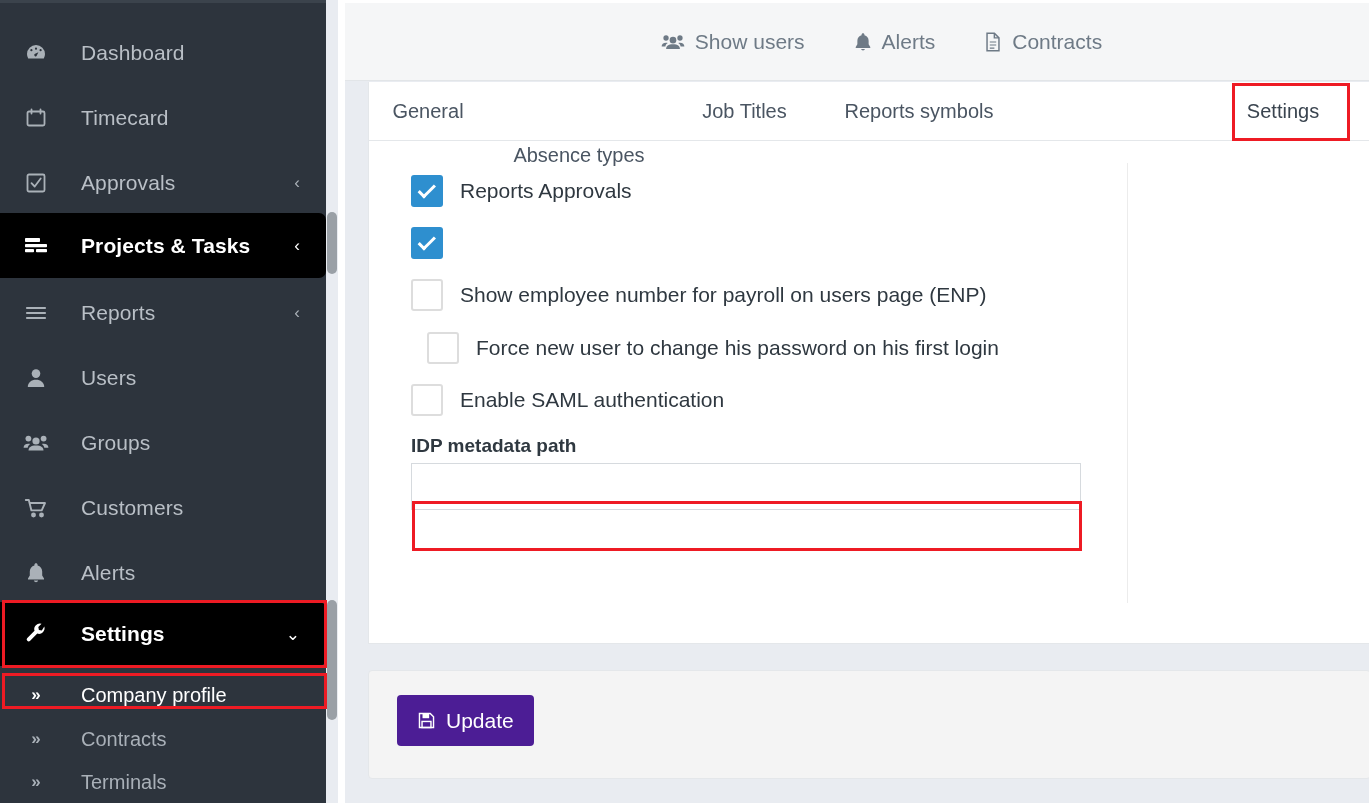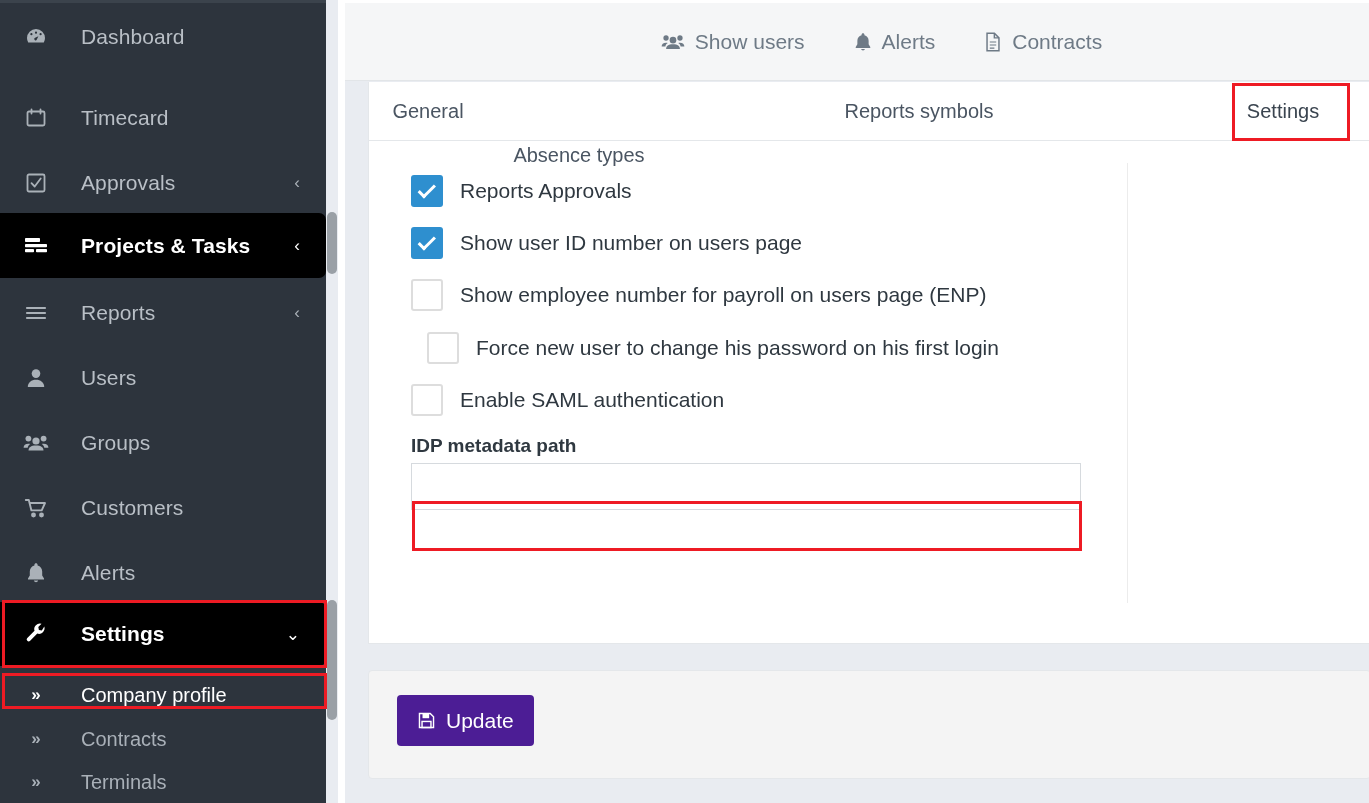--- a/index.html
+++ b/index.html
@@ -243,21 +243,21 @@
   #btn-update .save-ico { margin-right: 10px; display: flex; align-items: center; }
 </style>
 </head>
 <body>
 
 <div id="app">
 
   <div id="sidebar">
     <div id="sidebar-top-edge"></div>
 
-    <div class="nav-item" style="top:4px;text-align:center;">
+    <div class="nav-item" style="top:20px;text-align:center;">
       <span class="nav-icon">
         <svg width="24" height="24" viewBox="0 0 24 24" fill="currentColor">
             <path d="M12 4a9 9 0 00-9 9 9 9 0 001.2 4.5h15.6A9 9 0 0021 13a9 9 0 00-9-9zm-4.6 4.1a1.1 1.1 0 110 2.2 1.1 1.1 0 010-2.2zm9.2 0a1.1 1.1 0 110 2.2 1.1 1.1 0 010-2.2zM12 6.6a1.1 1.1 0 110 2.2 1.1 1.1 0 010-2.2zm2.4 4.6l-1.6 3.3a1.3 1.3 0 11-1.7-1.7l3.3-1.6z"></path>
           </svg>
       </span>
       <span class="nav-label">Dashboard</span>
       <span class="nav-caret"></span>
     </div>
 
     <div class="nav-item" style="top:85px;">
@@ -422,39 +422,39 @@
     </div>
   </div>
 
   <div id="main">
 
     <div id="card-main">
 
       <div id="tabbar">
         <div class="tab" style="left:0px; width:118px;">General</div>
         <div class="tab" style="left:118px; width:184px;margin-top:44px;">Absence types</div>
+        <div class="tab" style="left:302px; width:147px;">Job Titles</div>
         <div class="tab" style="left:449px; width:202px;">Reports symbols</div>
         <div class="tab active" style="left:851px; width:126px;">Settings</div>
       </div>
 
       <div id="panel-body">
         <div id="inner-panel">
 
           <div class="chk-row" style="top:12px;align-items:center;">
             <span class="chkbox on">
                 <span class="tick"></span>
               </span>
             <span class="chk-label">Reports Approvals</span>
           </div>
 
           <div class="chk-row" style="top:64px;">
             <span class="chkbox on">
                 <span class="tick"></span>
               </span>
-            <span class="chk-label">Show user ID number on users page</span>
           </div>
 
           <div class="chk-row" style="top:116px;">
             <span class="chkbox off"></span>
             <span class="chk-label">Show employee number for payroll on users page (ENP)</span>
           </div>
 
           <div class="chk-row" style="top:169px;margin-left:16px;">
             <span class="chkbox off"></span>
             <span class="chk-label">Force new user to change his password on his first login</span>

